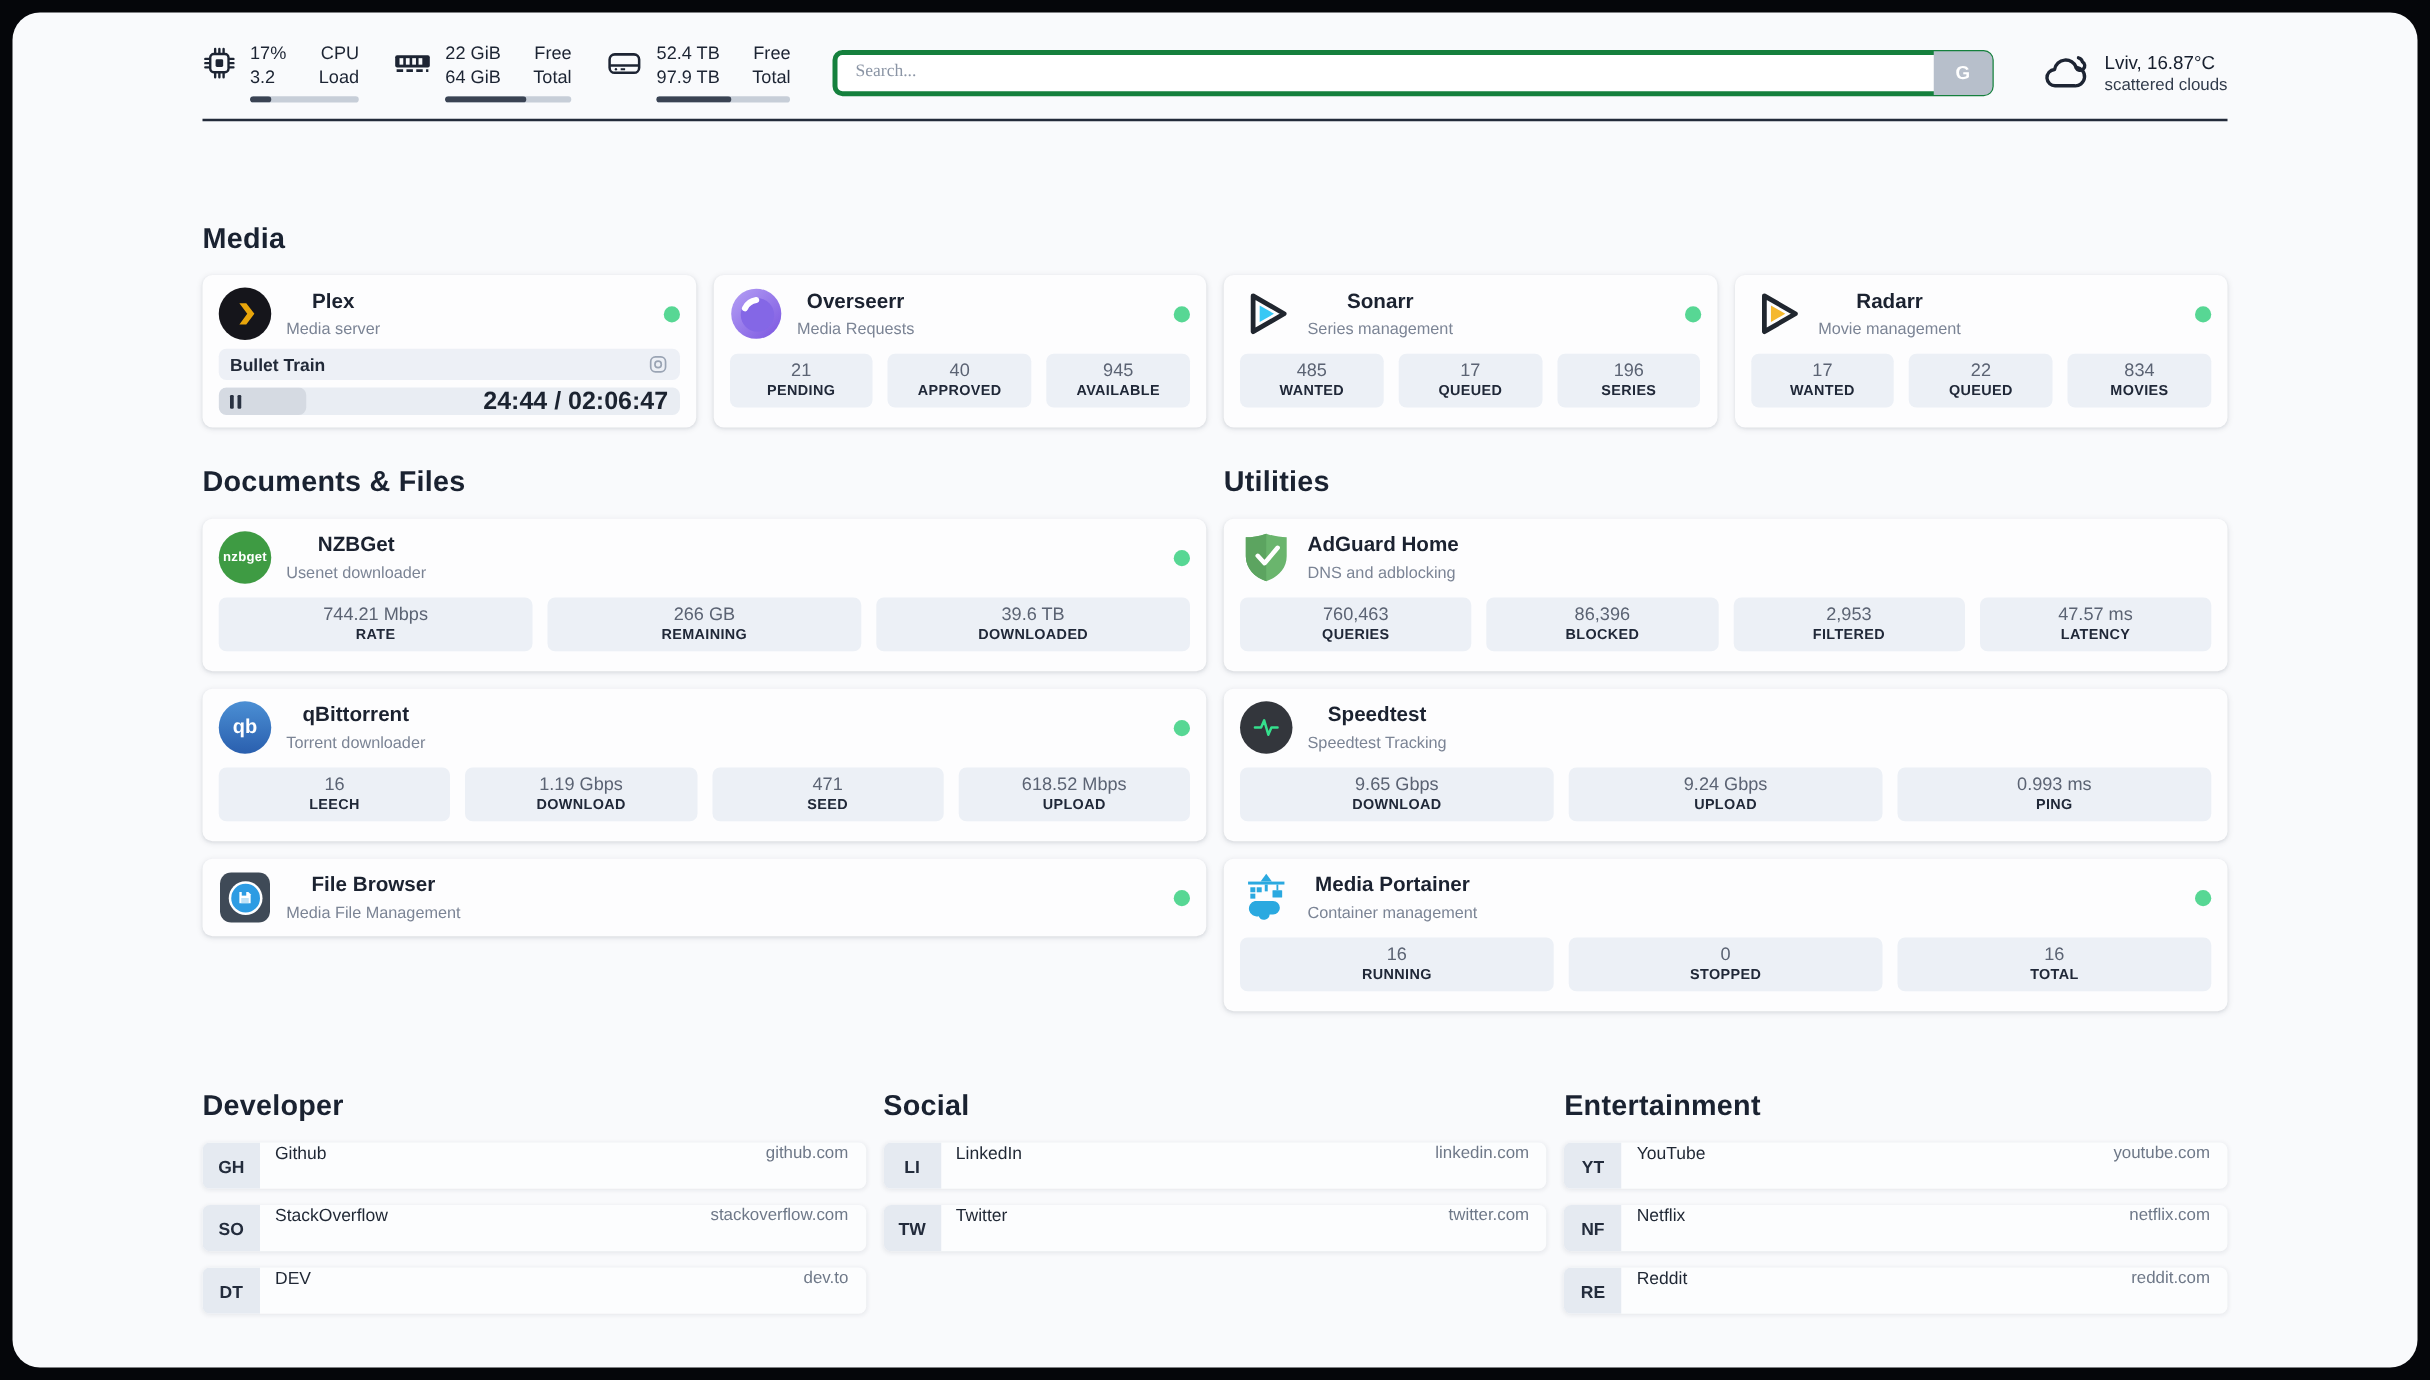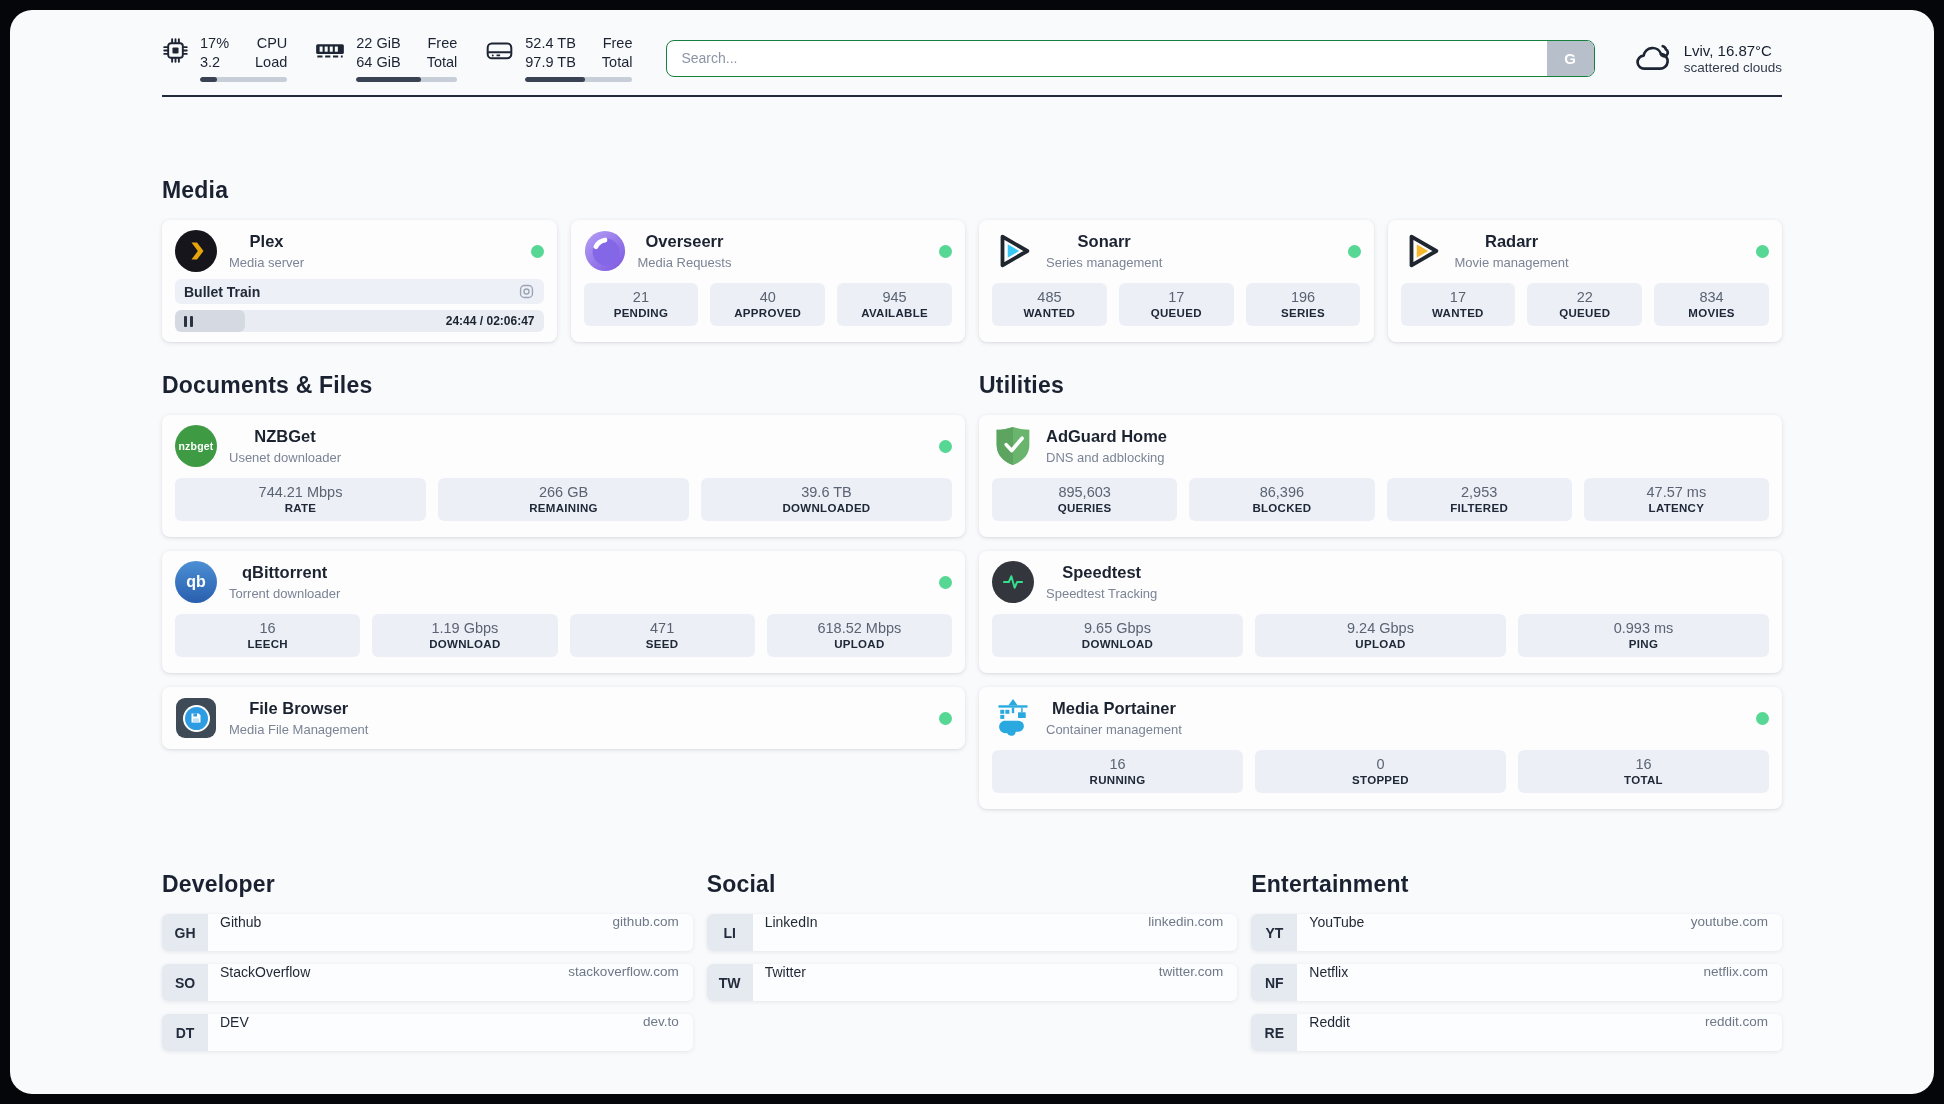--- a/index.html
+++ b/index.html
@@ -27,23 +27,23 @@
   .sys-grid {
     display:grid; grid-template-columns:auto auto; column-gap:26px; row-gap:0;
     font-size:14.5px; line-height:19px; font-weight:500; color:#1c2433;
   }
   .sys-grid .lab { justify-self:end; }
   .meter { margin-top:5px; height:5px; background:#c7ced8; border-radius:3px; overflow:hidden; }
   .meter i { display:block; height:100%; background:#3a4353; border-radius:3px; }
 
   .search-wrap { flex:1; position:relative; margin:0 38px 0 34px; }
   .search-wrap input {
-    width:100%; height:37px; border:1px solid #15803d; border-radius:8px;
+    width:100%; height:37px; border:4px solid #15803d; border-radius:8px;
     background:#fff; padding:0 58px 0 14px; font-size:14px; color:#1c2433;
-    font-family:Liberation Sans, sans-serif; outline:none;
+    font-family:Liberation Serif, serif; outline:none;
   }
   .search-wrap input::placeholder { color:#8b95a5; }
   .search-btn {
     position:absolute; right:1px; top:1px; height:35px; width:47px;
     border:none; border-radius:0 7px 7px 0; background:#b7bfcb;
     color:#fff; font-size:15px; font-weight:600; font-family:inherit; cursor:pointer;
   }
   .weather { display:flex; align-items:center; gap:11px; }
   .weather-l1 { font-size:15px; color:#171f2e; font-weight:500; }
   .weather-l2 { font-size:13.5px; color:#323c4c; margin-top:1px; }
@@ -89,21 +89,21 @@
     font-size:14px; font-weight:600; color:#222a39;
   }
   .np svg { margin-left:auto; }
   .player {
     margin-top:6px; position:relative; background:#e9edf3; border-radius:6px;
     height:22px; overflow:hidden; display:flex; align-items:center; cursor:pointer;
   }
   .player-fill { position:absolute; left:0; top:0; bottom:0; background:#d5dae2; border-radius:6px; }
   .pause { position:relative; display:flex; gap:3px; margin-left:9px; }
   .pause i { width:3px; height:11px; background:#2a3242; border-radius:1px; display:block; }
-  .time { position:relative; margin-left:auto; padding-right:9px; font-size:12px; font-weight:600; color:#1b2330; }
+  .time { position:relative; margin-left:auto; padding-right:9px; font-size:20px; font-weight:600; color:#1b2330; }
 
   
   .ic-circle { width:42px; height:42px; border-radius:50%; display:grid; place-items:center; }
   .plex-bg { background:#15151b; }
   .nzb-bg  { background:#3e9b43; }
   .nzb-bg span { color:#fff; font-size:10.5px; font-weight:700; letter-spacing:.2px; }
   .qb-bg   { background:linear-gradient(180deg,#4b8fd4,#2a5fae); }
   .qb-bg span { color:#fff; font-size:16px; font-weight:600; }
   .st-bg   { background:#33363c; }
   .fb-bg   { width:40px; height:40px; border-radius:9px; background:#3f4a57; display:grid; place-items:center; }
@@ -452,21 +452,21 @@
               <path d="M14.5 21.5 l6 6.5 L32 14.5" stroke="#fff" stroke-width="4" fill="none" stroke-linecap="round" stroke-linejoin="round"></path>
             </svg>
           </span>
           <div>
             <div class="app-name">AdGuard Home</div>
             <div class="app-desc">DNS and adblocking</div>
           </div>
         </div>
         <div class="stats">
           <div class="stat">
-            <div class="stat-v">895,603</div>
+            <div class="stat-v">760,463</div>
             <div class="stat-l">QUERIES</div>
           </div>
           <div class="stat">
             <div class="stat-v">86,396</div>
             <div class="stat-l">BLOCKED</div>
           </div>
           <div class="stat">
             <div class="stat-v">2,953</div>
             <div class="stat-l">FILTERED</div>
           </div>

